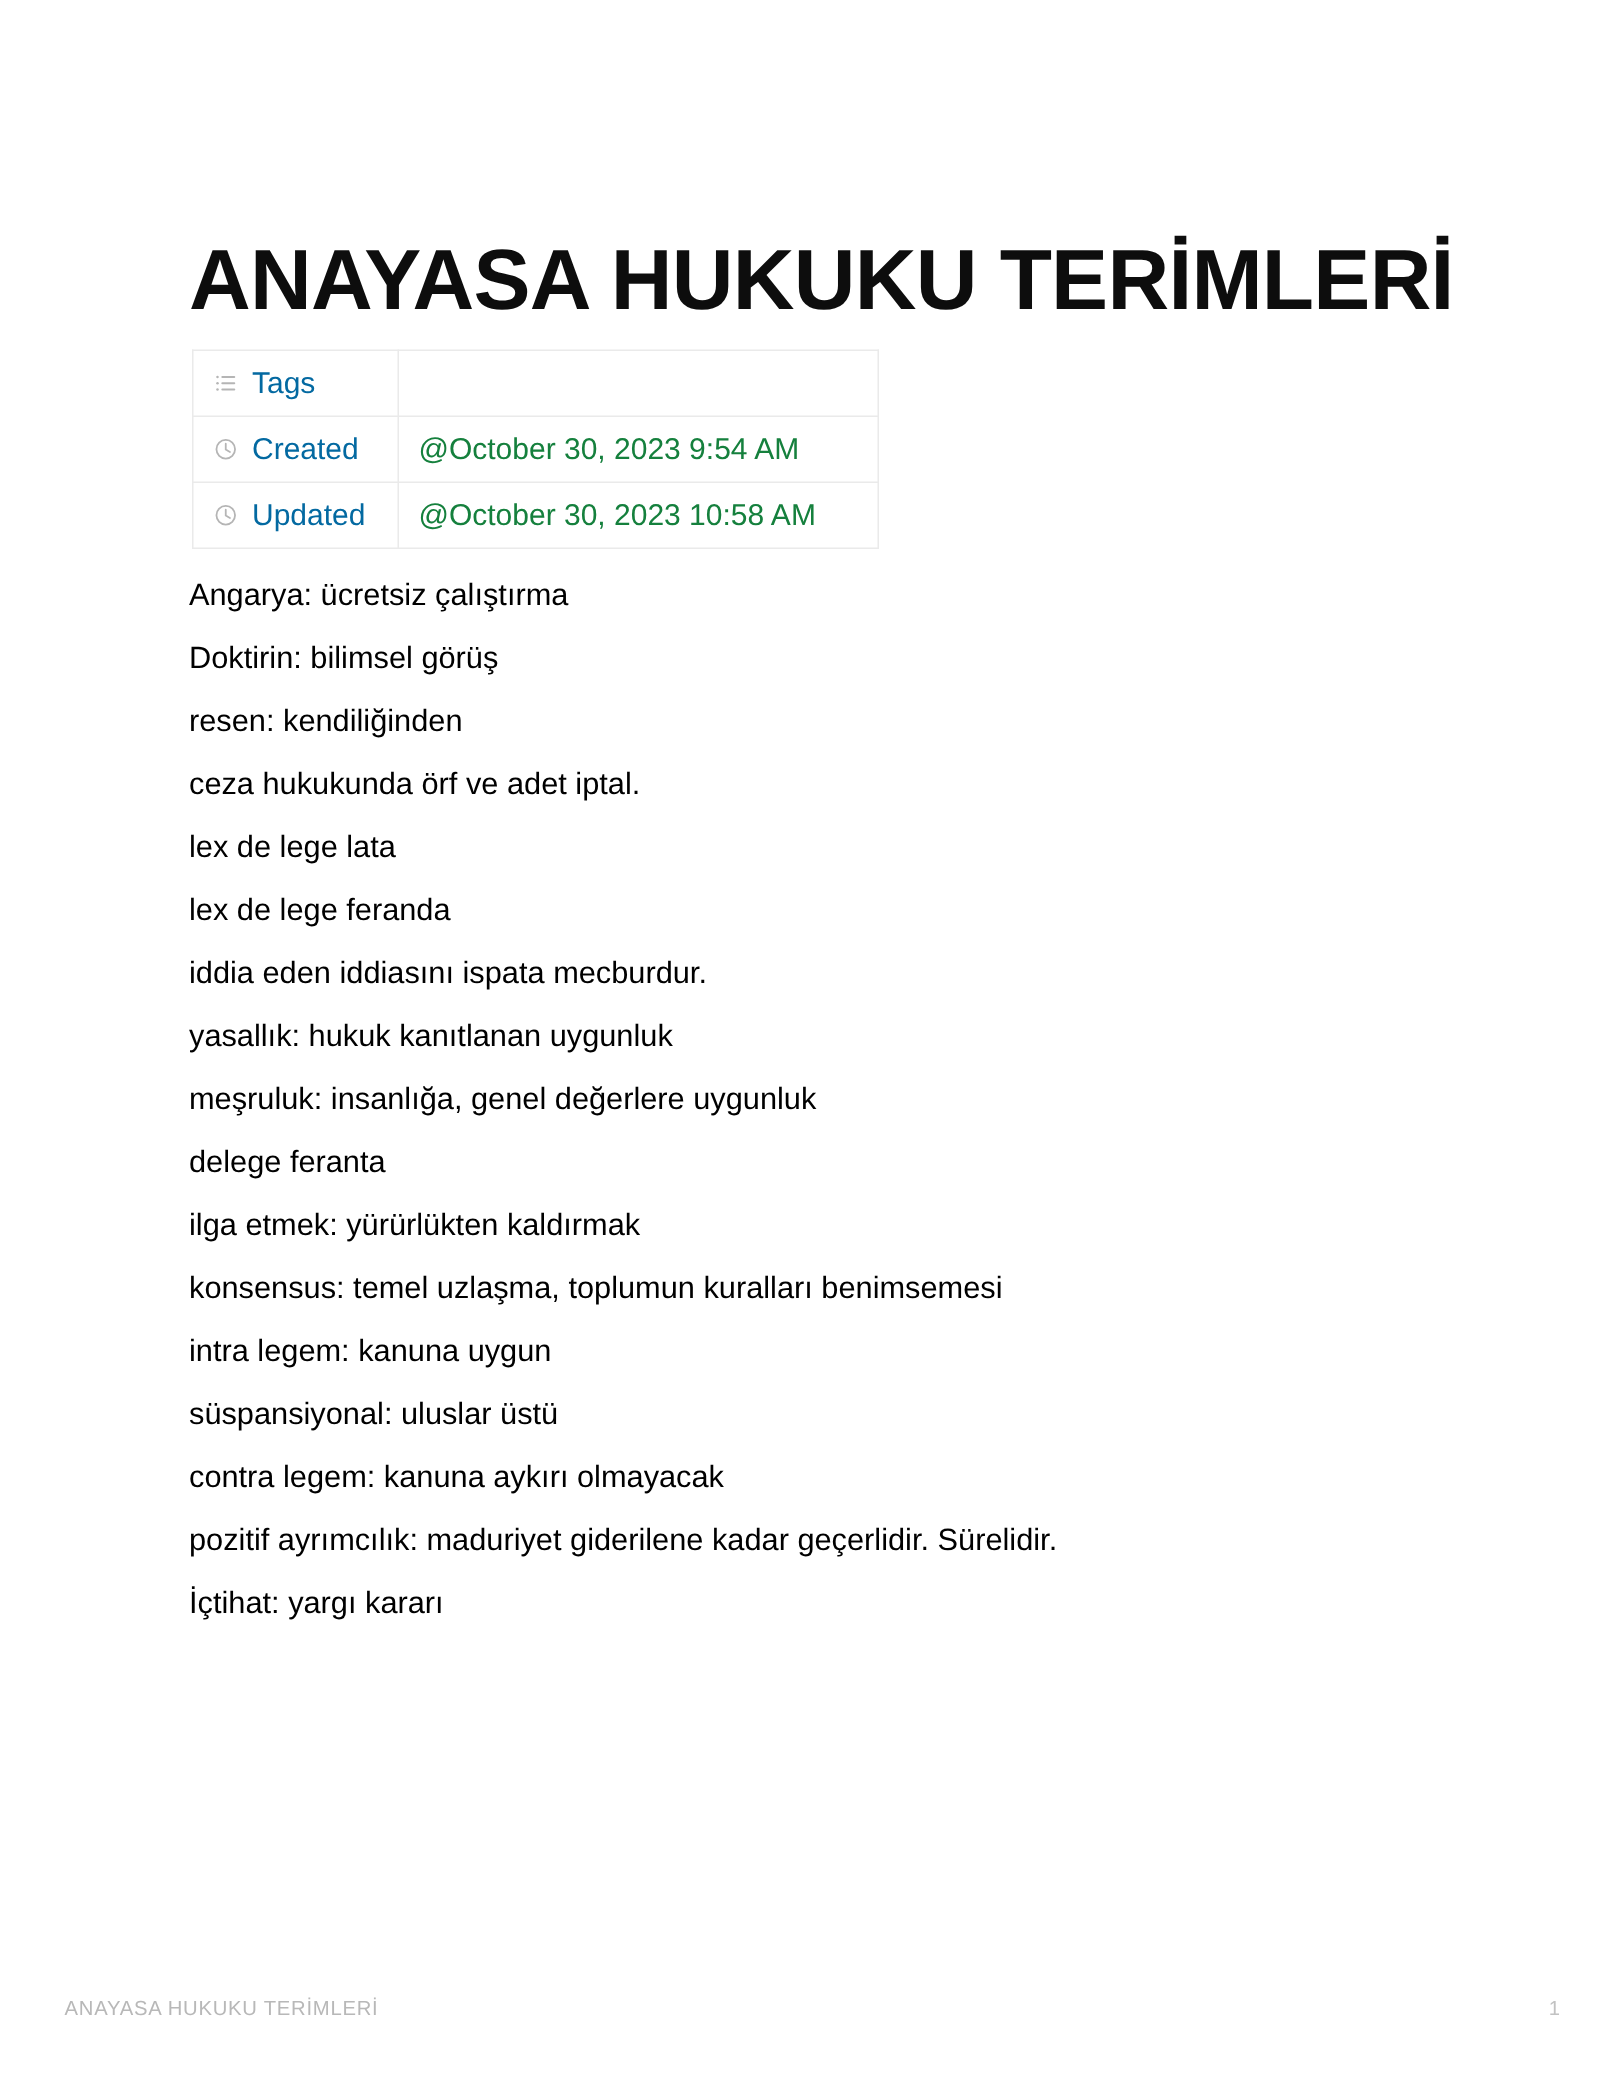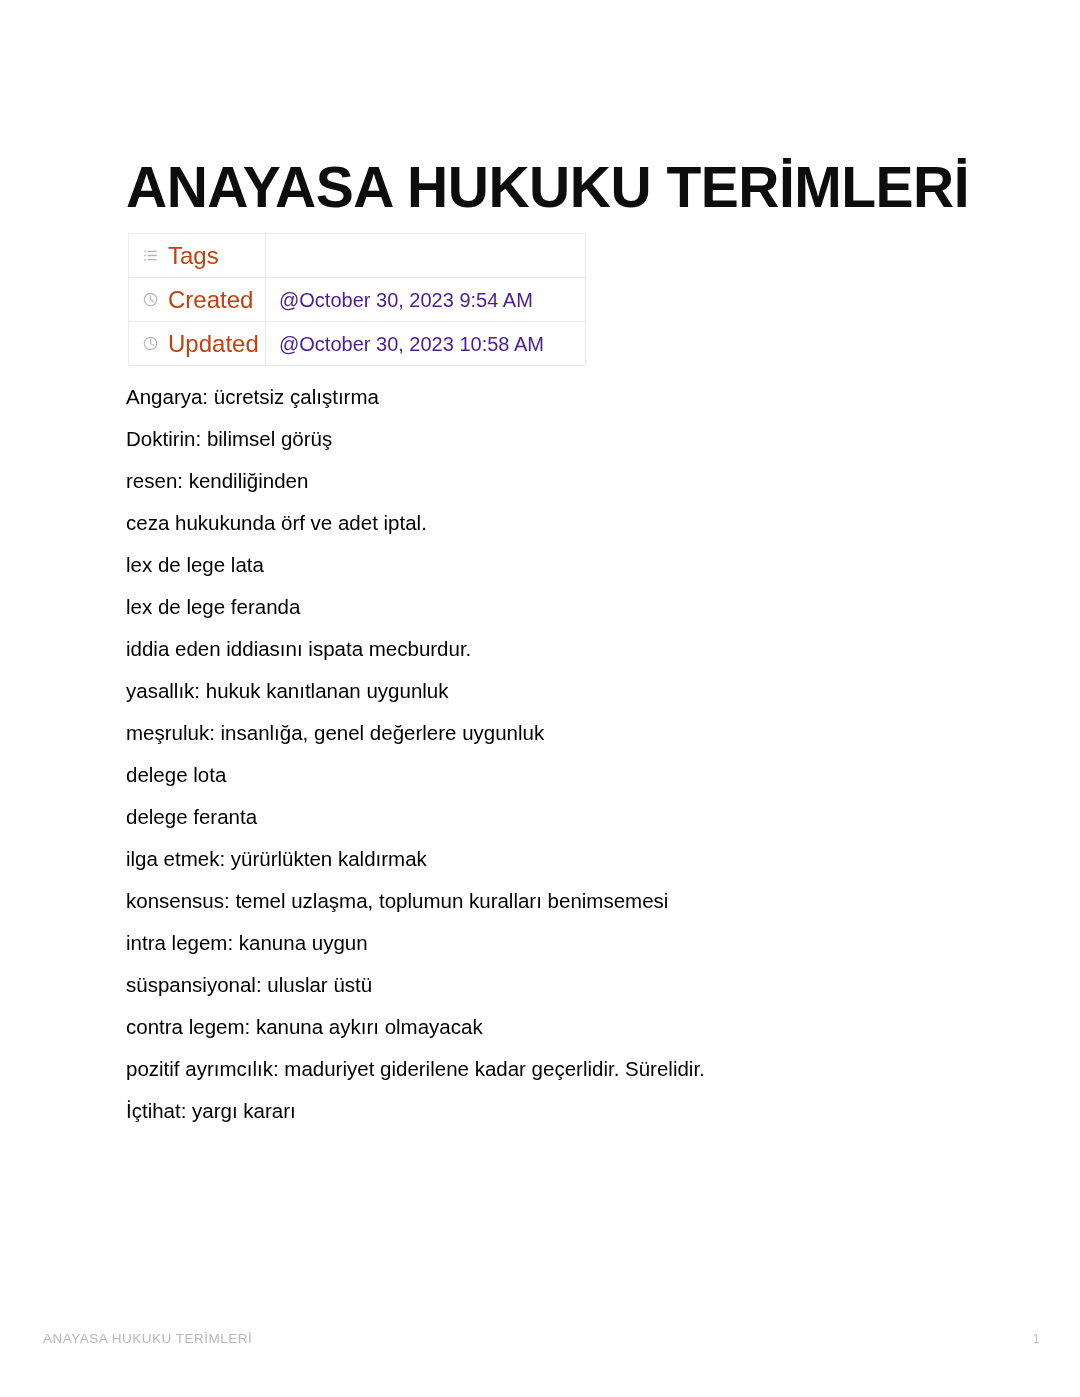--- a/index.html
+++ b/index.html
@@ -50,28 +50,28 @@
   .prop-table .col-value { width: 320px; }
   .prop-cell-inner {
     display: flex;
     align-items: center;
     gap: 9px;
     padding: 0 13px;
     height: 43px;
     box-sizing: border-box;
   }
   .prop-label {
-    font-size: 24px;
-    color: #c2410c;
+    font-size: 20px;
+    color: #0369a1;
     line-height: 1;
     white-space: nowrap;
   }
   .prop-value {
     font-size: 20px;
-    color: #4c1d95;
+    color: #15803d;
     line-height: 1;
     padding: 0 13px;
     white-space: nowrap;
   }
   .prop-icon {
     width: 17px;
     height: 17px;
     flex: 0 0 17px;
     display: block;
     color: #b5b5b5;
@@ -194,21 +194,20 @@
   <div class="body-text">
     <p class="para">Angarya: ücretsiz çalıştırma</p>
     <p class="para">Doktirin: bilimsel görüş</p>
     <p class="para">resen: kendiliğinden</p>
     <p class="para">ceza hukukunda örf ve adet iptal.</p>
     <p class="para">lex de lege lata</p>
     <p class="para">lex de lege feranda</p>
     <p class="para">iddia eden iddiasını ispata mecburdur.</p>
     <p class="para">yasallık: hukuk kanıtlanan uygunluk</p>
     <p class="para">meşruluk: insanlığa, genel değerlere uygunluk</p>
-    <p class="para">delege lota</p>
     <p class="para">delege feranta</p>
     <p class="para">ilga etmek: yürürlükten kaldırmak</p>
     <p class="para">konsensus: temel uzlaşma, toplumun kuralları benimsemesi</p>
     <p class="para">intra legem: kanuna uygun</p>
     <p class="para">süspansiyonal: uluslar üstü</p>
     <p class="para">contra legem: kanuna aykırı olmayacak</p>
     <p class="para">pozitif ayrımcılık: maduriyet giderilene kadar geçerlidir. Sürelidir.</p>
     <p class="para">İçtihat: yargı kararı</p>
   </div>
 

